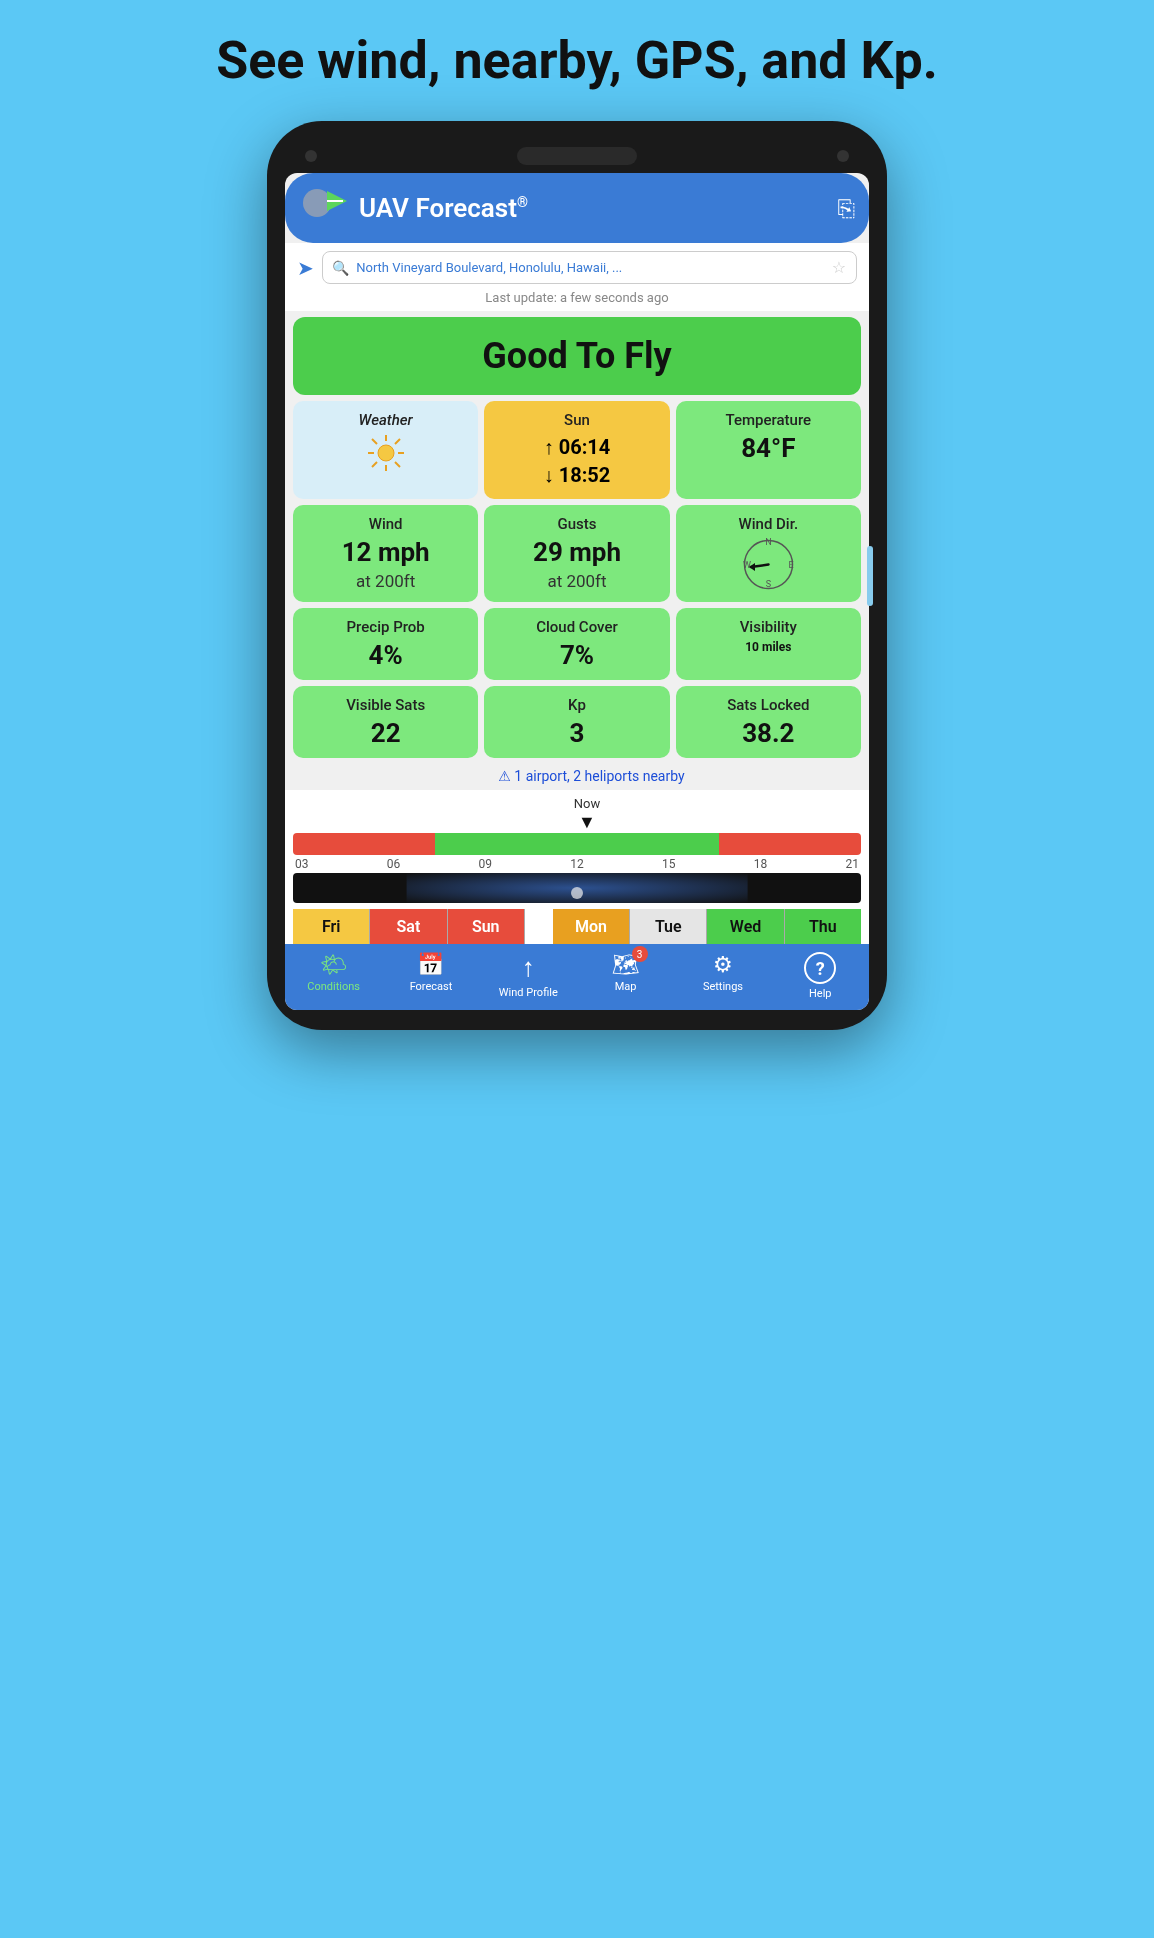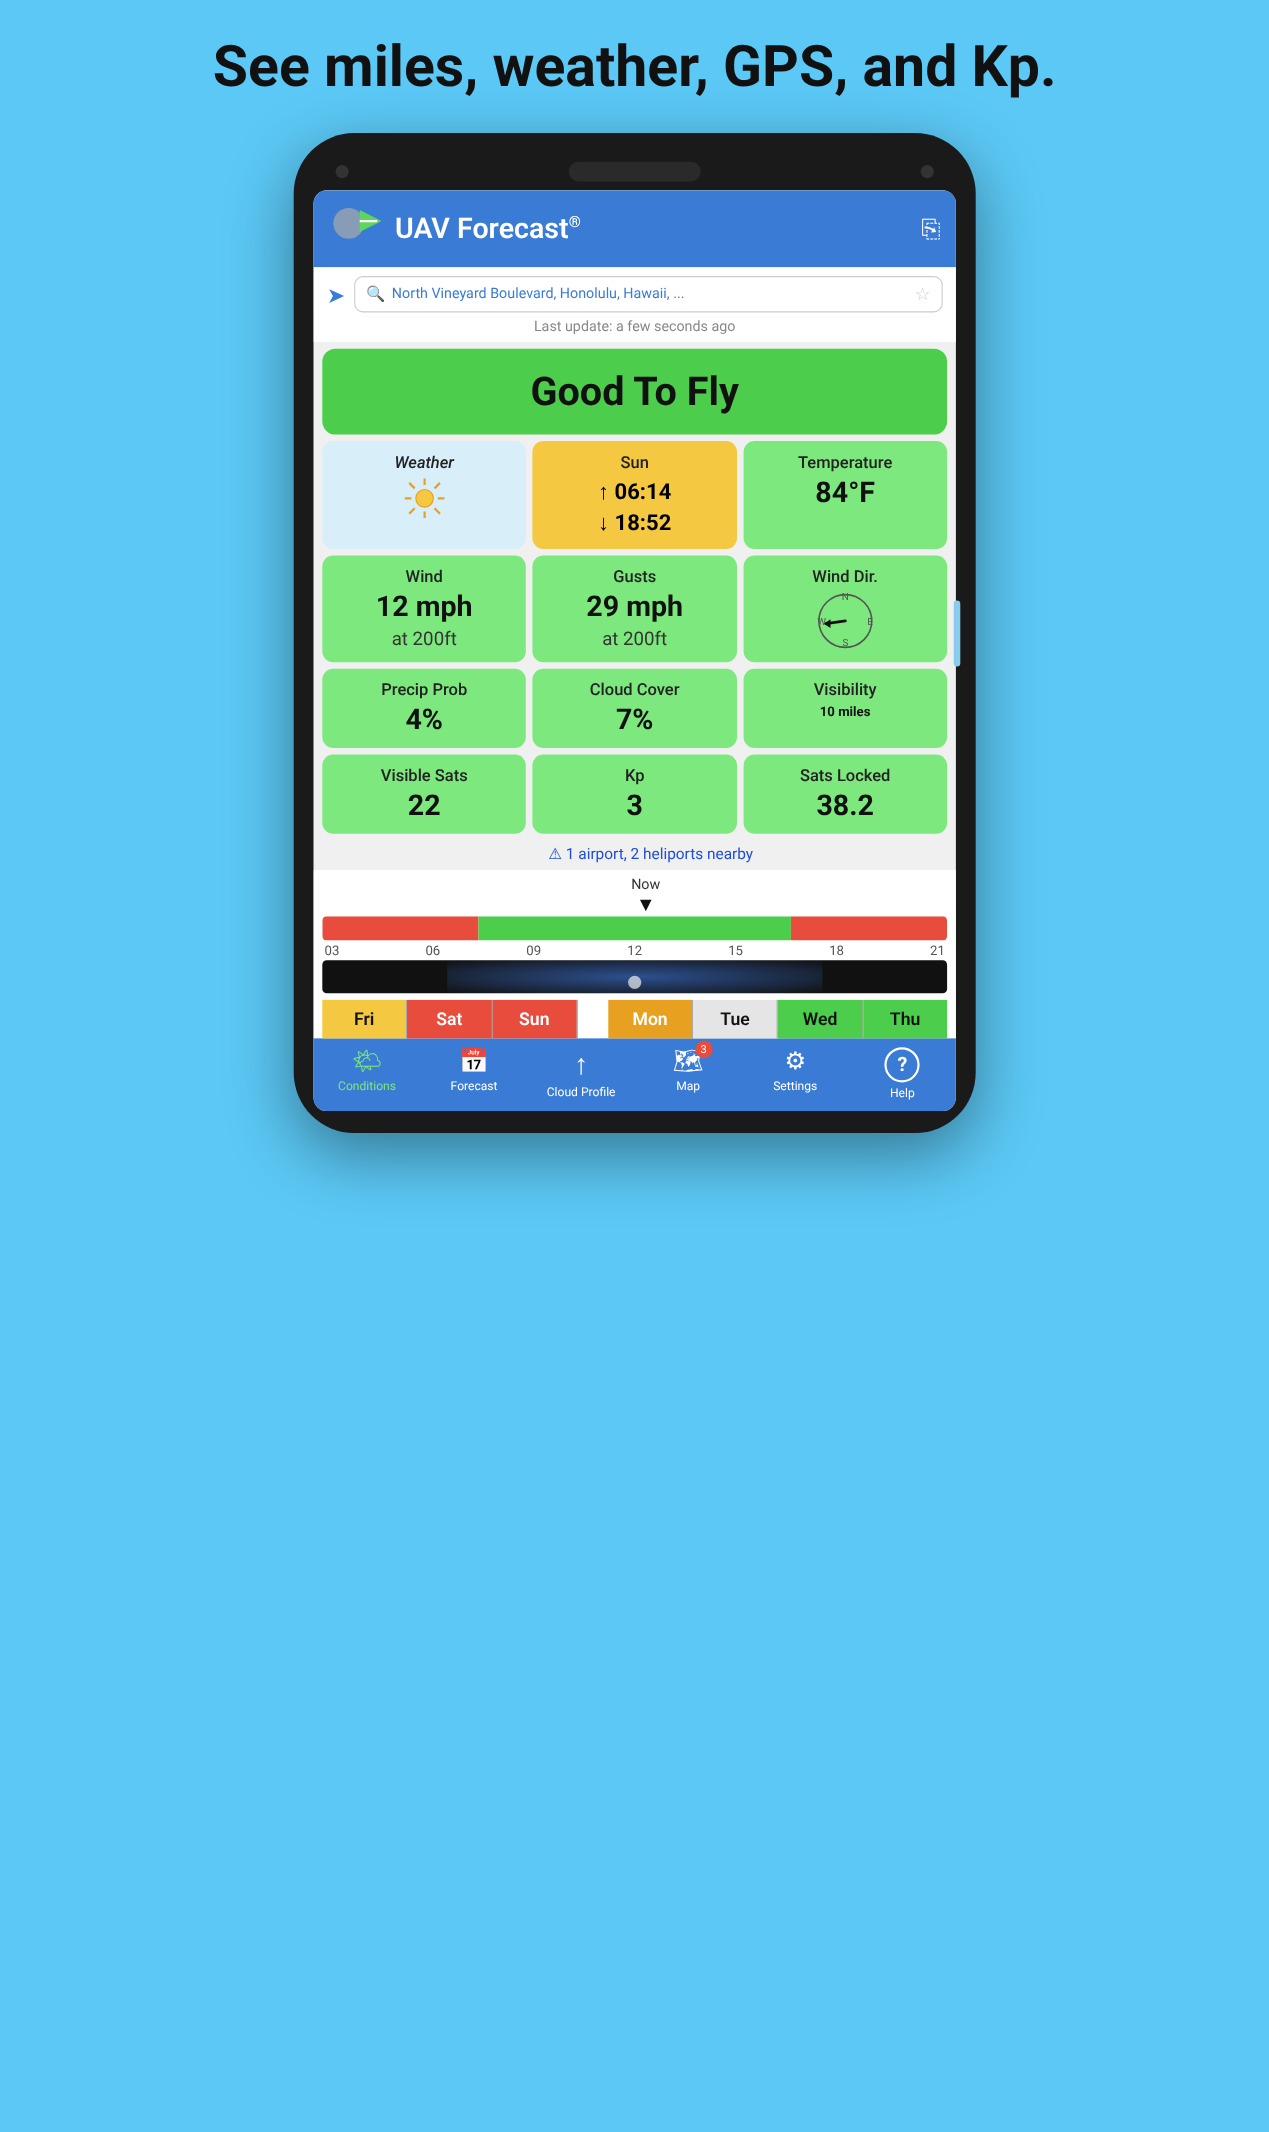--- a/index.html
+++ b/index.html
@@ -50,20 +50,21 @@
       border-radius: 12px;
       overflow: hidden;
     }
     
     .app-header {
       background: #3a7bd5;
       display: flex;
       align-items: center;
       padding: 10px 14px;
       gap: 10px;
+      border-radius: 28px;
     }
     .app-logo {
       width: 50px;
       height: 50px;
     }
     .app-title {
       color: white;
       font-size: 26px;
       font-weight: 600;
       flex: 1;
@@ -265,21 +266,21 @@
       transform: translateY(-50%);
       width: 6px;
       height: 60px;
       background: #88ccee;
       border-radius: 3px;
     }
   </style>
 </head>
 <body>
 
-<p class="tagline">See miles, weather, GPS, and Kp.</p>
+<p class="tagline">See wind, nearby, GPS, and Kp.</p>
 
 <div class="phone-outer">
   <div class="phone-notch-area">
     <div class="phone-camera"></div>
     <div class="phone-speaker"></div>
     <div class="phone-camera"></div>
   </div>
 
   <div class="phone-screen">
 
@@ -441,21 +442,21 @@
         <span>Conditions</span>
       </div>
 
       <div class="nav-item">
         <span class="nav-icon">📅</span>
         <span>Forecast</span>
       </div>
 
       <div class="nav-item">
         <span class="nav-icon" style="font-size:26px;font-weight:bold;">↑</span>
-        <span>Cloud Profile</span>
+        <span>Wind Profile</span>
       </div>
 
       <div class="nav-item">
         <span class="nav-icon" style="position:relative;">
           🗺
           <span class="nav-badge">3</span>
         </span>
         <span>Map</span>
       </div>
 

